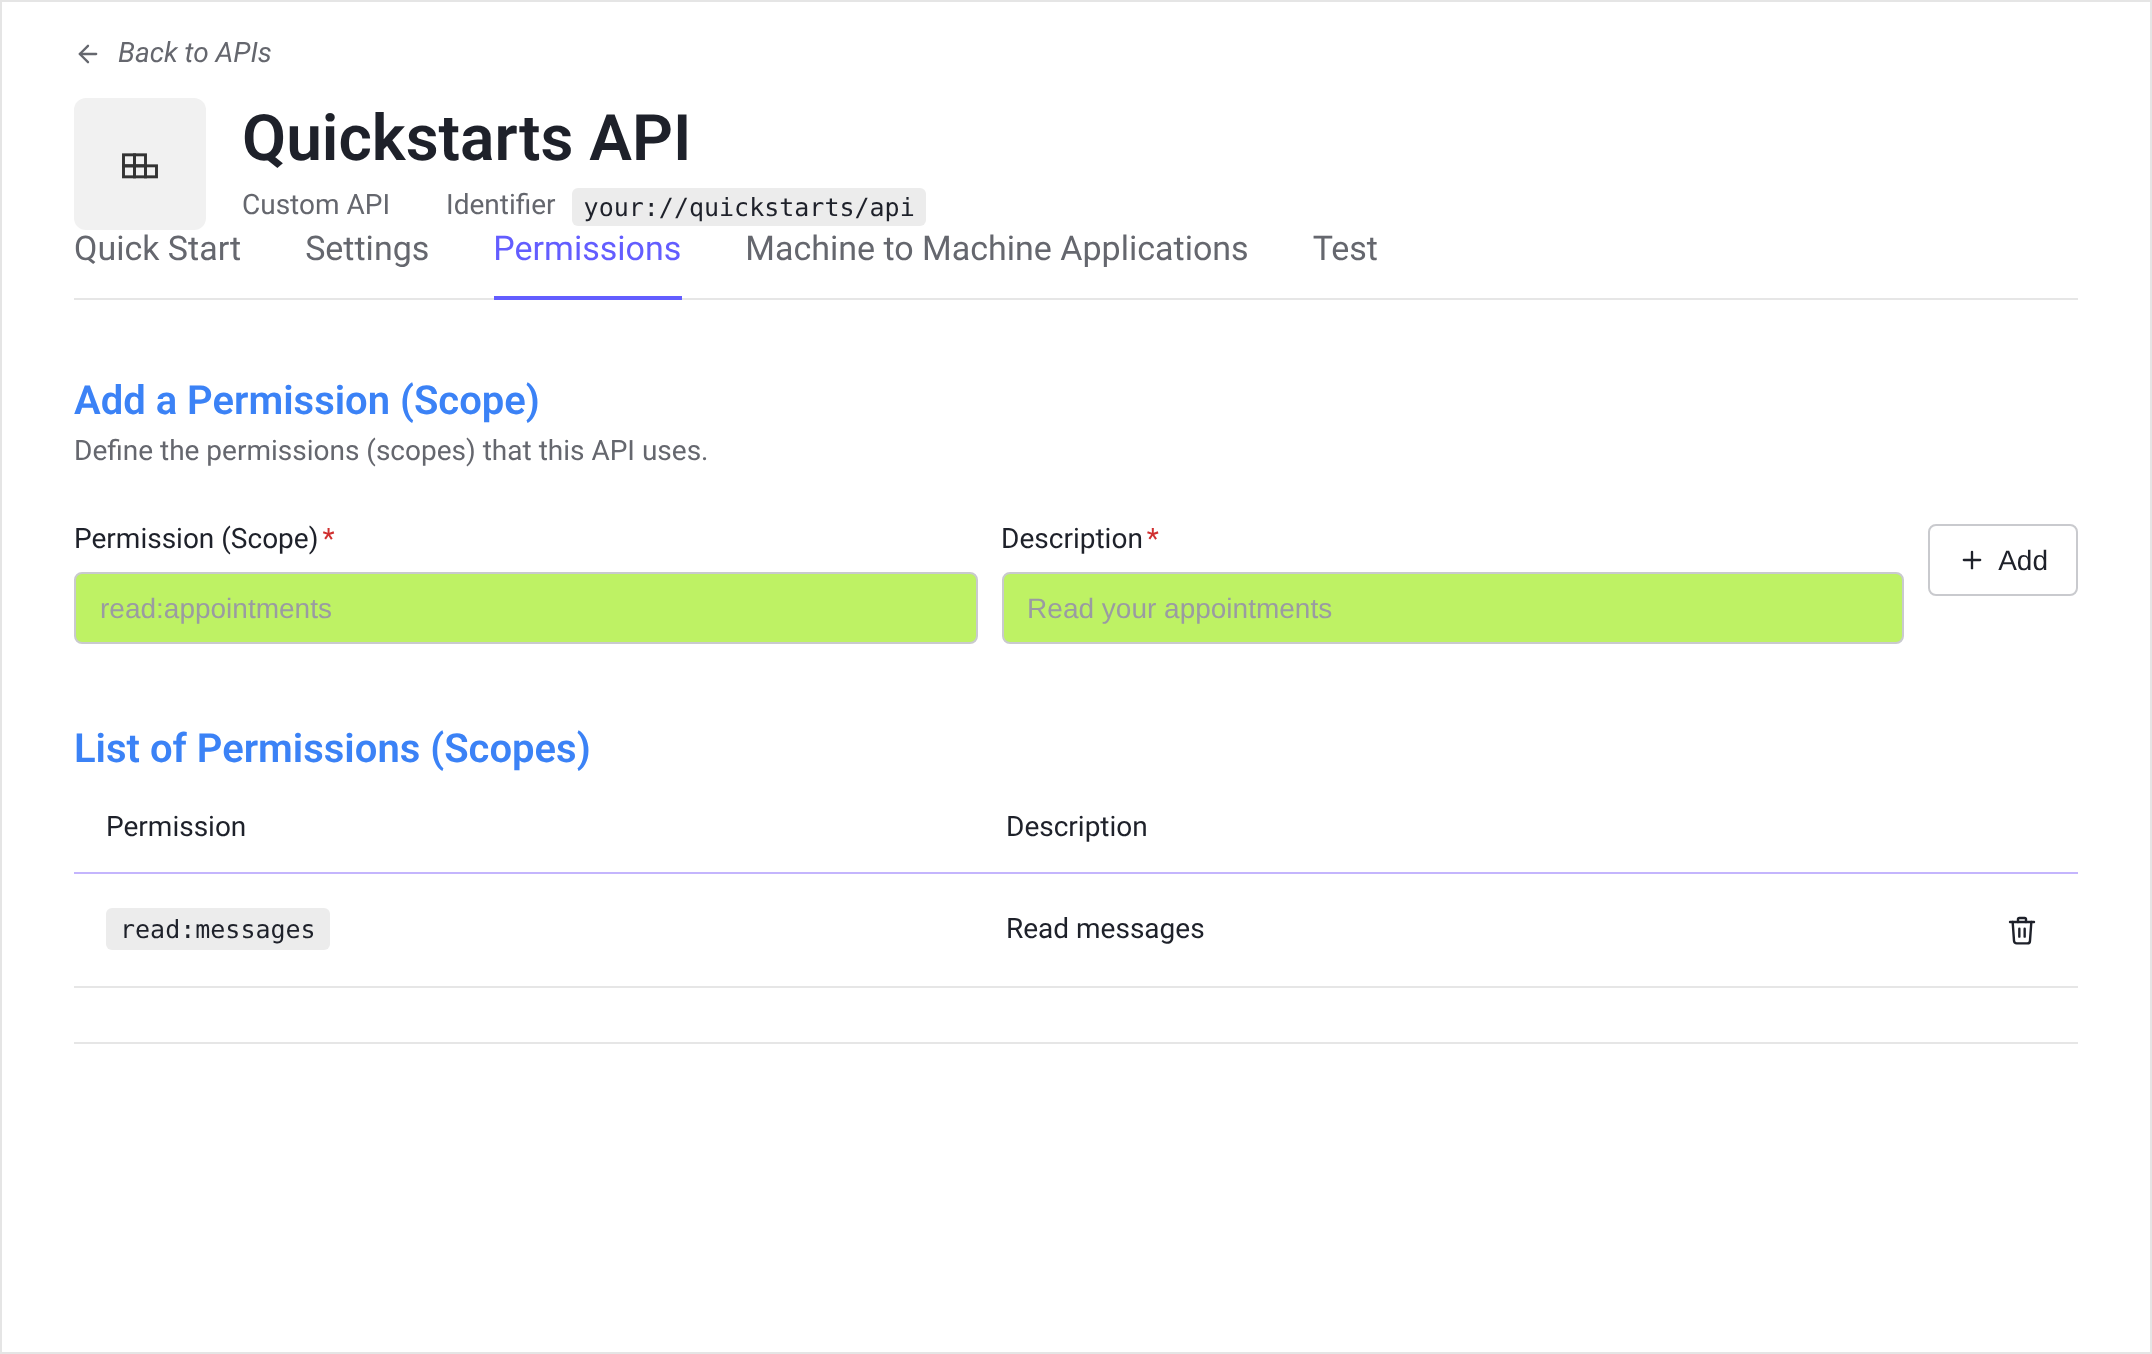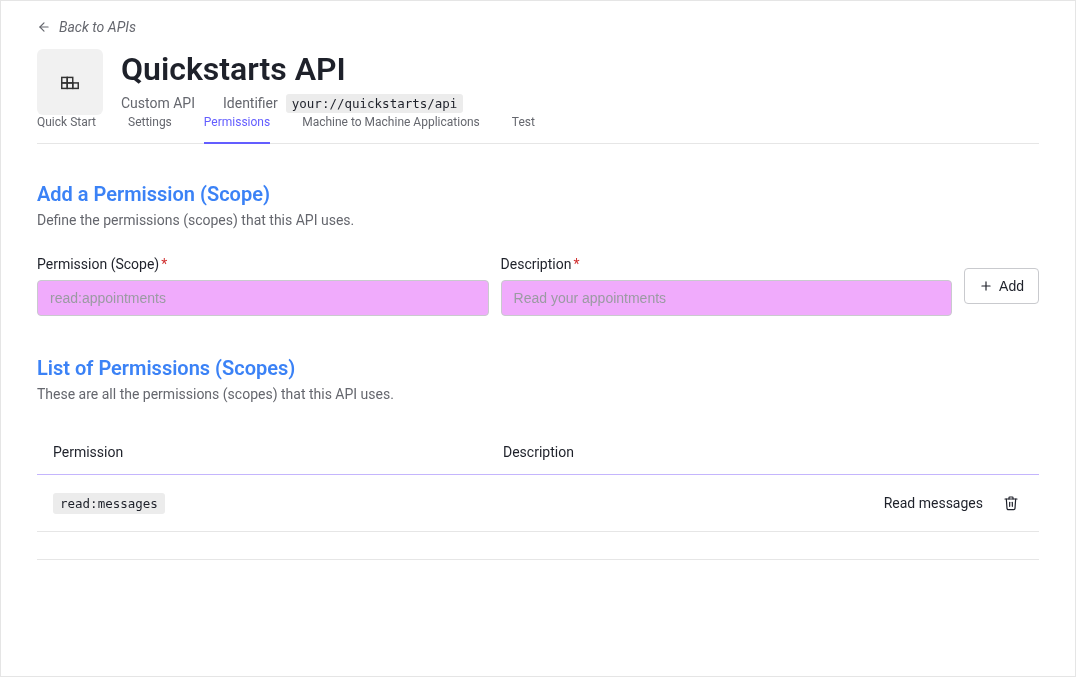--- a/index.html
+++ b/index.html
@@ -86,21 +86,21 @@
     .tabs {
       display: flex;
       gap: 32px;
       border-bottom: 1px solid #e6e6e6;
       margin-bottom: 38px;
     }
     .tab {
       padding: 0 0 14px 0;
       color: #65676e;
       cursor: pointer;
-      font-size: 12px;
+      font-size: 17px;
       position: relative;
     }
     .tab.active {
       color: #635dff;
     }
     .tab.active::after {
       content: "";
       position: absolute;
       left: 0;
       right: 0;
@@ -115,21 +115,21 @@
       margin-bottom: 6px;
     }
     .section-sub {
       color: #65676e;
       font-size: 14px;
       margin-bottom: 28px;
     }
     .form-row {
       display: flex;
       gap: 12px;
-      align-items: center;
+      align-items: flex-start;
       margin-bottom: 40px;
     }
     .form-col {
       flex: 1;
       display: flex;
       flex-direction: column;
     }
     .form-label {
       font-size: 14px;
       color: #1e212a;
@@ -139,21 +139,21 @@
       color: #d03030;
       margin-left: 2px;
     }
     .text-input {
       height: 36px;
       border: 1px solid #c9cace;
       border-radius: 4px;
       padding: 0 12px;
       font-size: 14px;
       color: #1e212a;
-      background: #f0abfc;
+      background: #bef264;
     }
     .text-input::placeholder {
       color: #9a9ba2;
     }
     .add-btn {
       height: 36px;
       border: 1px solid #c9cace;
       border-radius: 4px;
       background: #fff;
       padding: 0 14px;
@@ -191,21 +191,20 @@
     .perm-code {
       background: #ececec;
       border-radius: 3px;
       padding: 3px 7px;
       font-family: ui-monospace, SFMono-Regular, Menlo, Consolas, monospace;
       font-size: 12.5px;
       color: #1e212a;
     }
     .perm-row .perm-col-desc {
       color: #1e212a;
-      text-align: right;
     }
     .trash-btn {
       background: none;
       border: none;
       cursor: pointer;
       padding: 4px;
       color: #1e212a;
       display: inline-flex;
       align-items: center;
       justify-content: center;
@@ -284,21 +283,20 @@
             <line x1="12" y1="5" x2="12" y2="19"></line>
             <line x1="5" y1="12" x2="19" y2="12"></line>
           </svg>
         <span>Add</span>
       </button>
     </div>
   </div>
 
   <div>
     <div class="section-title">List of Permissions (Scopes)</div>
-    <div class="section-sub">These are all the permissions (scopes) that this API uses.</div>
 
     <div class="perm-table">
       <div class="perm-head">
         <div class="perm-col-name">Permission</div>
         <div class="perm-col-desc">Description</div>
         <div class="perm-col-act"></div>
       </div>
 
       <div class="perm-row">
         <div class="perm-col-name">

